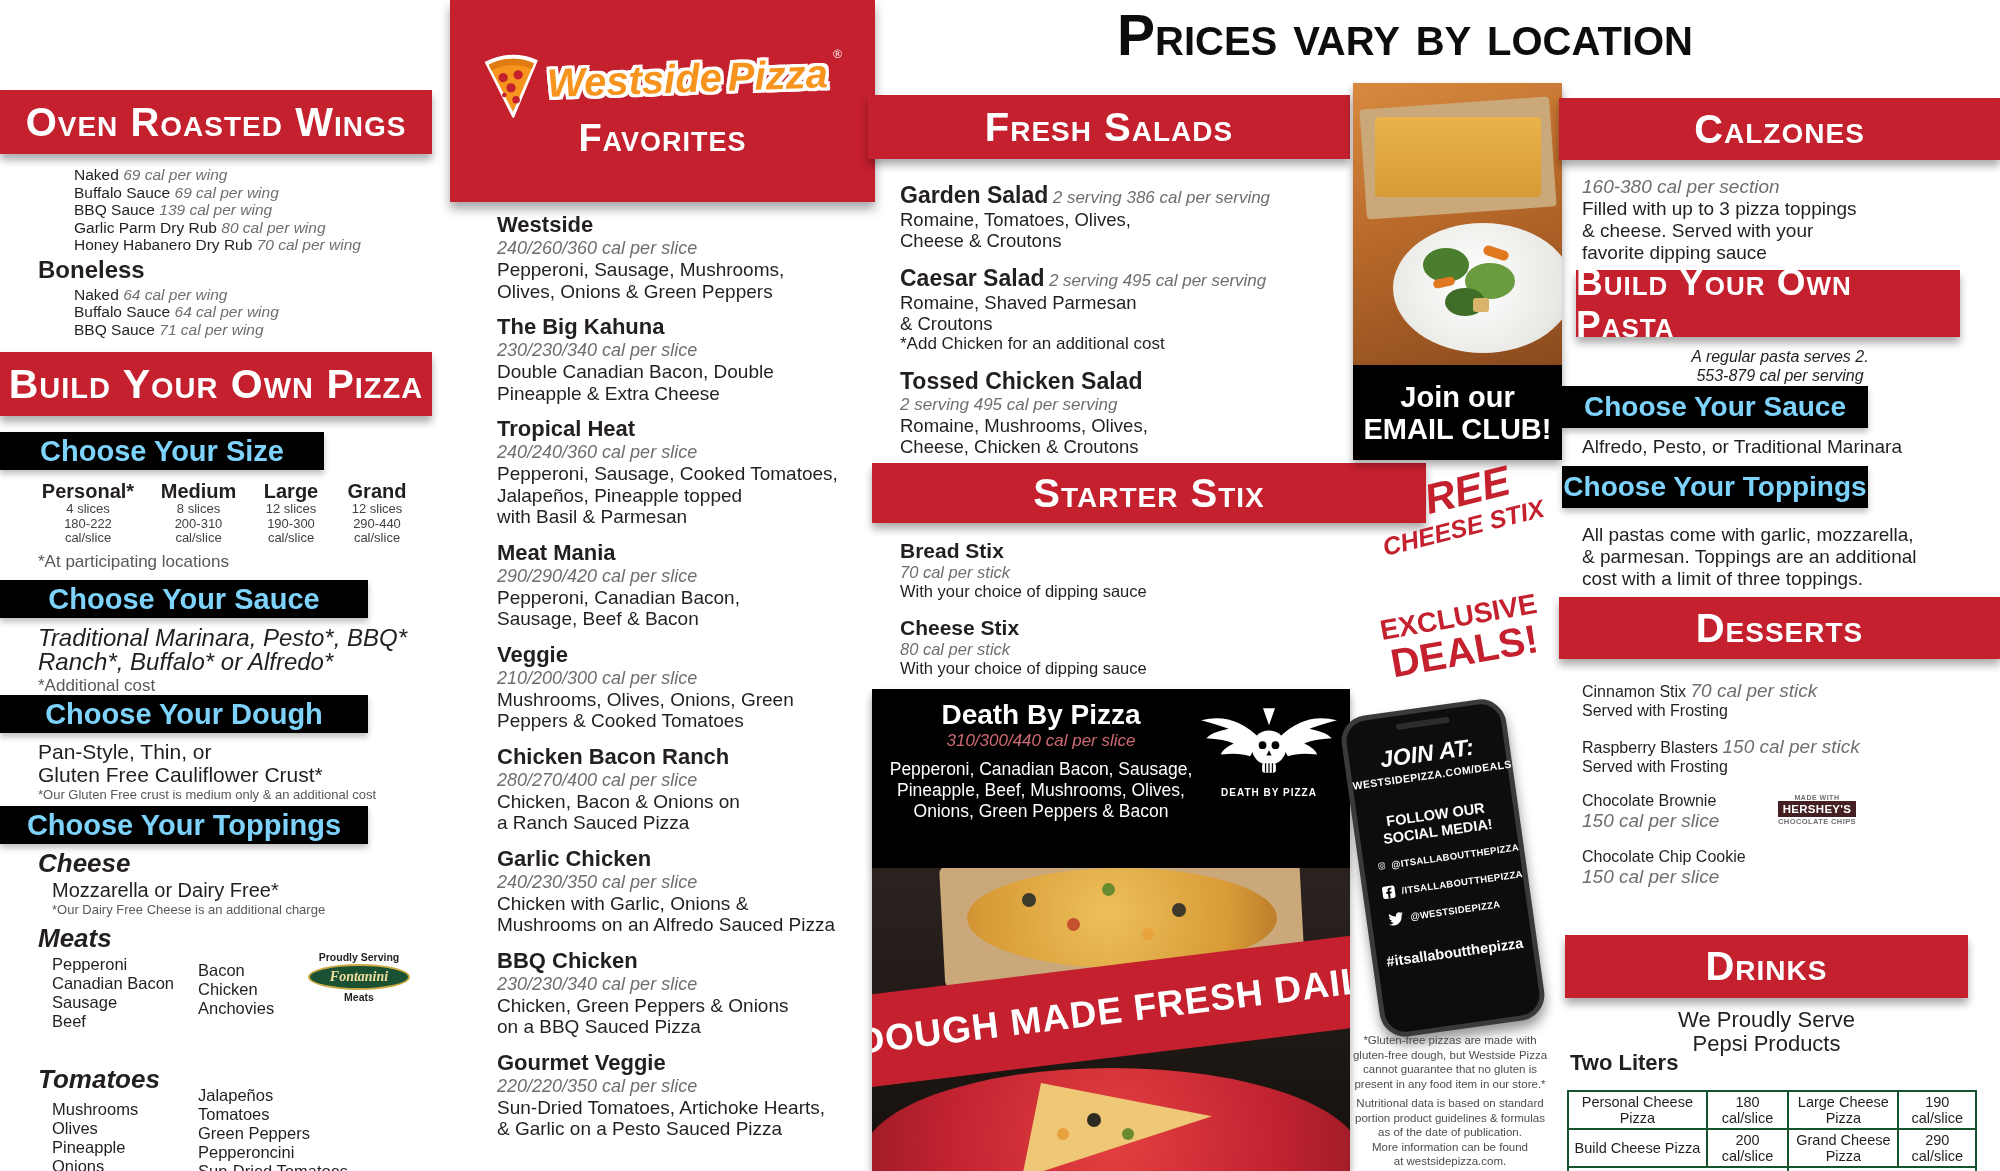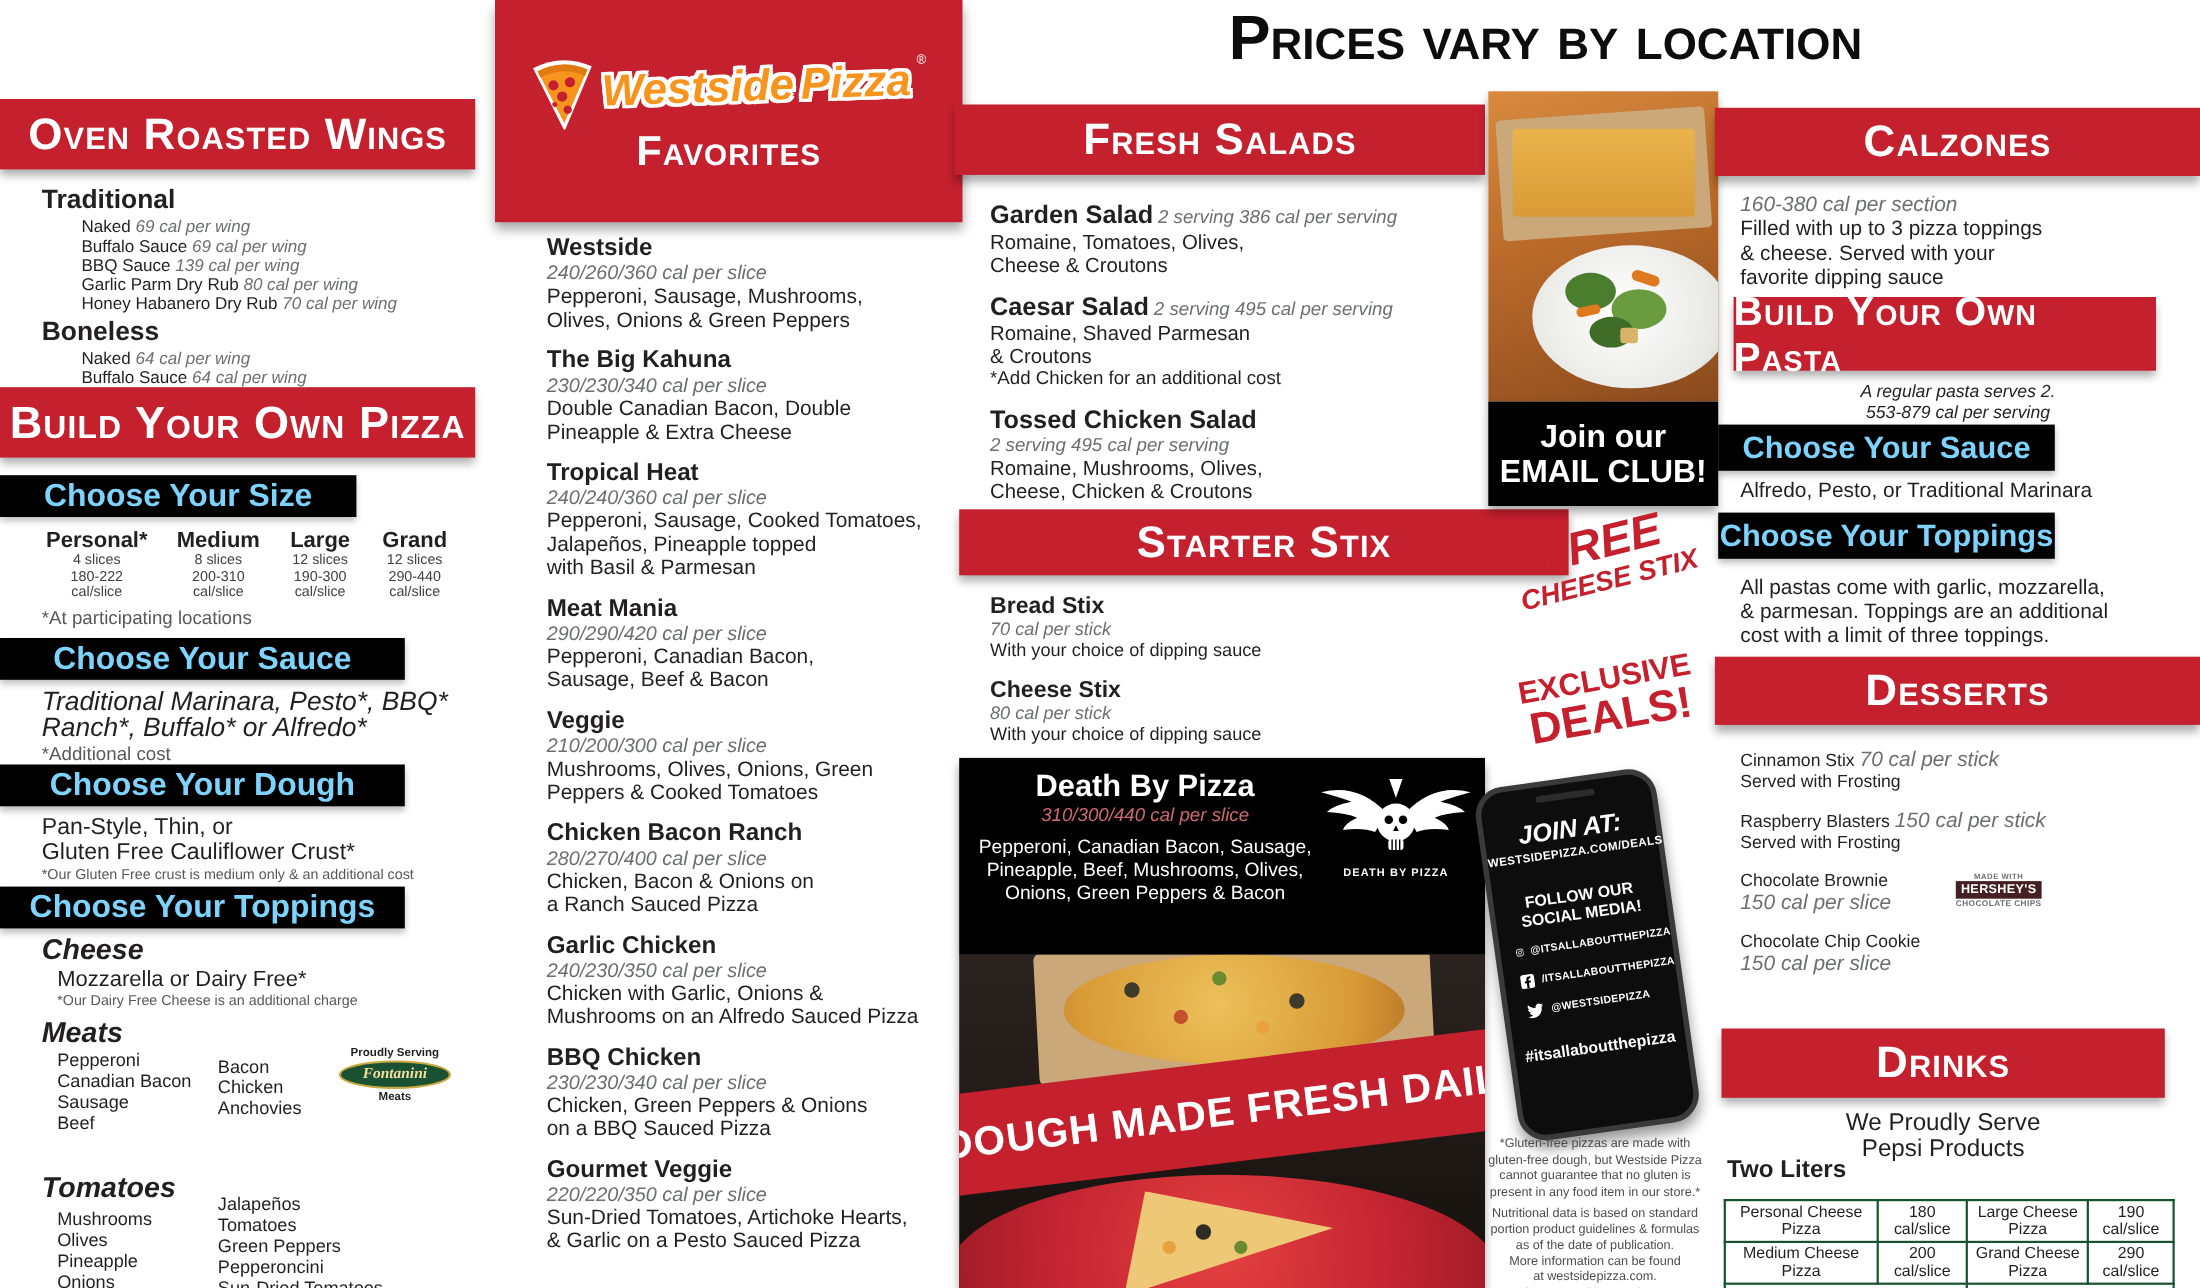--- a/index.html
+++ b/index.html
@@ -109,21 +109,20 @@
 </head>
 <body>
 
 <div class="menu">
 
   <div class="title">Prices vary by location</div>
 
   <div class="banner" style="left:0;top:90px;width:432px;height:64px;font-size:40px;">Oven Roasted Wings</div>
 
   <div class="abs wing-group" style="left:38px;top:166px;width:400px;">
-    <h3>Traditional</h3>
     <ul>
       <li><span class="n">Naked</span> <span class="c cal">69 cal per wing</span></li>
       <li><span class="n">Buffalo Sauce</span> <span class="c cal">69 cal per wing</span></li>
       <li><span class="n">BBQ Sauce</span> <span class="c cal">139 cal per wing</span></li>
       <li><span class="n">Garlic Parm Dry Rub</span> <span class="c cal">80 cal per wing</span></li>
       <li><span class="n">Honey Habanero Dry Rub</span> <span class="c cal">70 cal per wing</span></li>
     </ul>
     <h3>Boneless</h3>
     <ul>
       <li><span class="n">Naked</span> <span class="c cal">64 cal per wing</span></li>
@@ -505,21 +504,21 @@
 
   <table class="cal-table abs" style="left:1567px;top:1090px;">
     <tbody>
         <tr>
       <td style="width:34%;">Personal Cheese Pizza</td>
       <td style="width:20%;">180 cal/slice</td>
       <td style="width:27%;">Large Cheese Pizza</td>
       <td style="width:19%;">190 cal/slice</td>
     </tr>
     <tr>
-      <td>Medium Cheese Pizza</td>
+      <td>Build Cheese Pizza</td>
       <td>200 cal/slice</td>
       <td>Grand Cheese Pizza</td>
       <td>290 cal/slice</td>
     </tr>
     <tr>
       <td colspan="2">Gluten Free Cheese Pizza</td>
       <td colspan="2">142 cal/slice</td>
     </tr>
   </tbody>
     </table>

